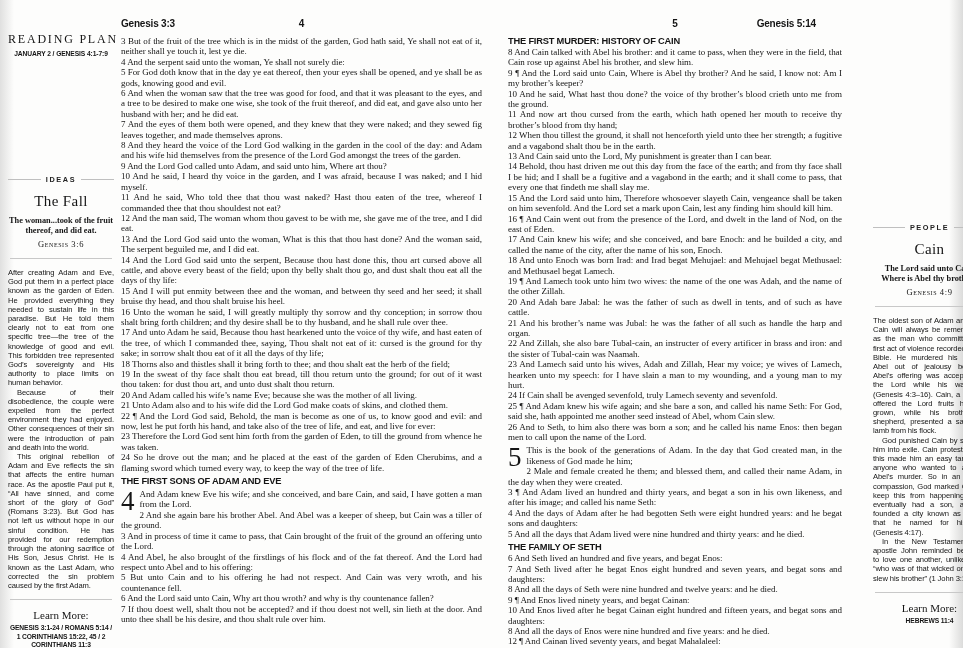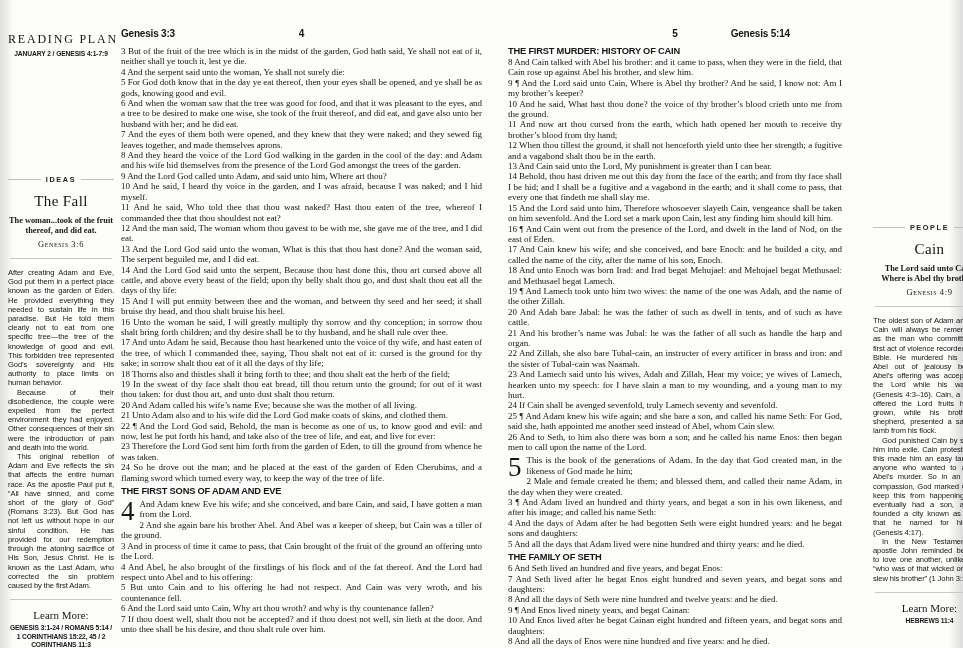--- a/index.html
+++ b/index.html
@@ -8,24 +8,24 @@
   .spread { position:relative; width:963px; height:648px; background:#fdfdfc; overflow:hidden; }
   .edge { position:absolute; top:0; bottom:0; width:14px; pointer-events:none; }
   .edge.left  { left:0;  background:linear-gradient(to right, rgba(120,120,120,.22), rgba(120,120,120,0)); }
   .edge.right { right:0; background:linear-gradient(to left,  rgba(120,120,120,.25), rgba(120,120,120,0)); }
 
   
   .page-header { display:flex; font-family:"Liberation Sans", sans-serif; font-weight:bold;
                  font-size:10px; letter-spacing:-0.2px; margin-bottom:7px; }
   .page-header .h-left   { flex:1; text-align:left; }
   .page-header .h-center { flex:1; text-align:center; }
-  .page-header .h-right  { flex:1; text-align:left; }
+  .page-header .h-right  { flex:1; text-align:center; }
 
   
-  .main-col { position:absolute; top:28px; }
+  .main-col { position:absolute; top:18px; }
   .main-col.left-col  { left:121px; width:361px; }
   .main-col.right-col { left:508px; width:334px; }
   .verse { text-align:justify; font-size:9px; line-height:10.4px; letter-spacing:-0.05px; }
   .section-heading { font-family:"Liberation Sans", sans-serif; font-weight:bold;
                      font-size:9.3px; letter-spacing:-0.2px; margin:3px 0 1px; }
   .chapter-start { margin-top:3px; }
   .dropcap { float:left; font-size:27px; line-height:20px; padding:2px 5px 0 0; font-weight:normal; }
 
   
   .sidebar { position:absolute; top:18px; text-align:center; }

